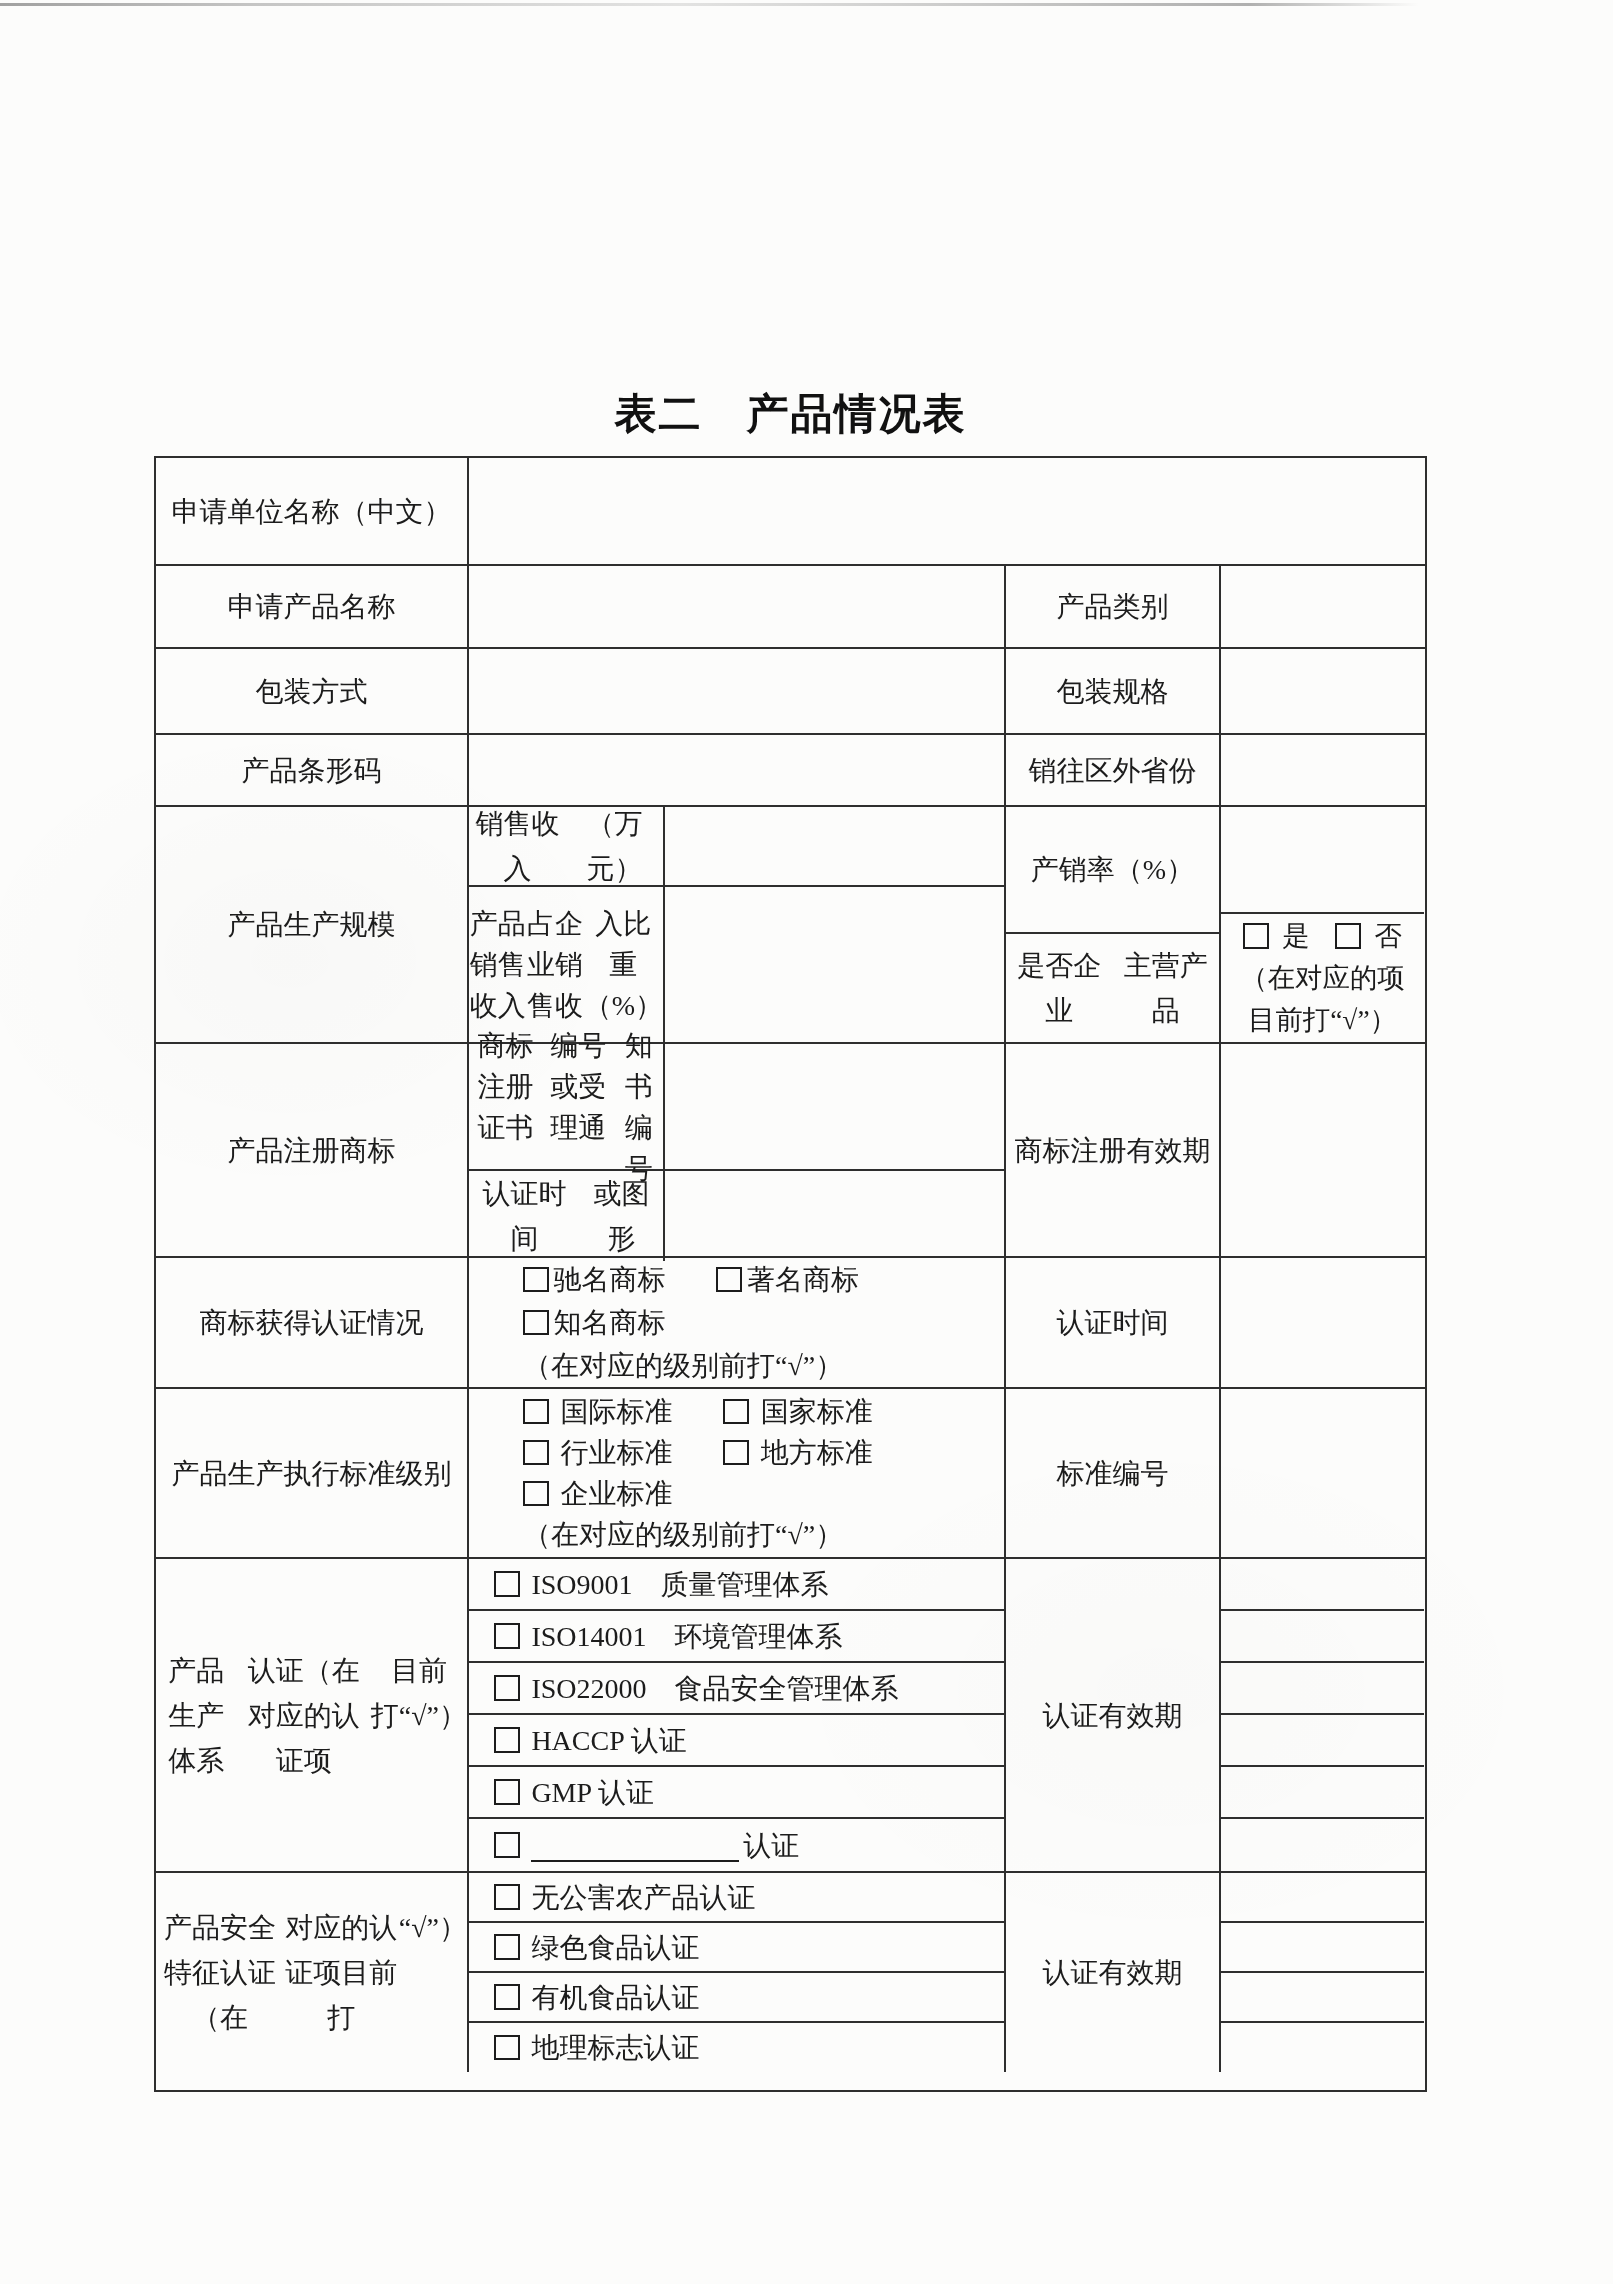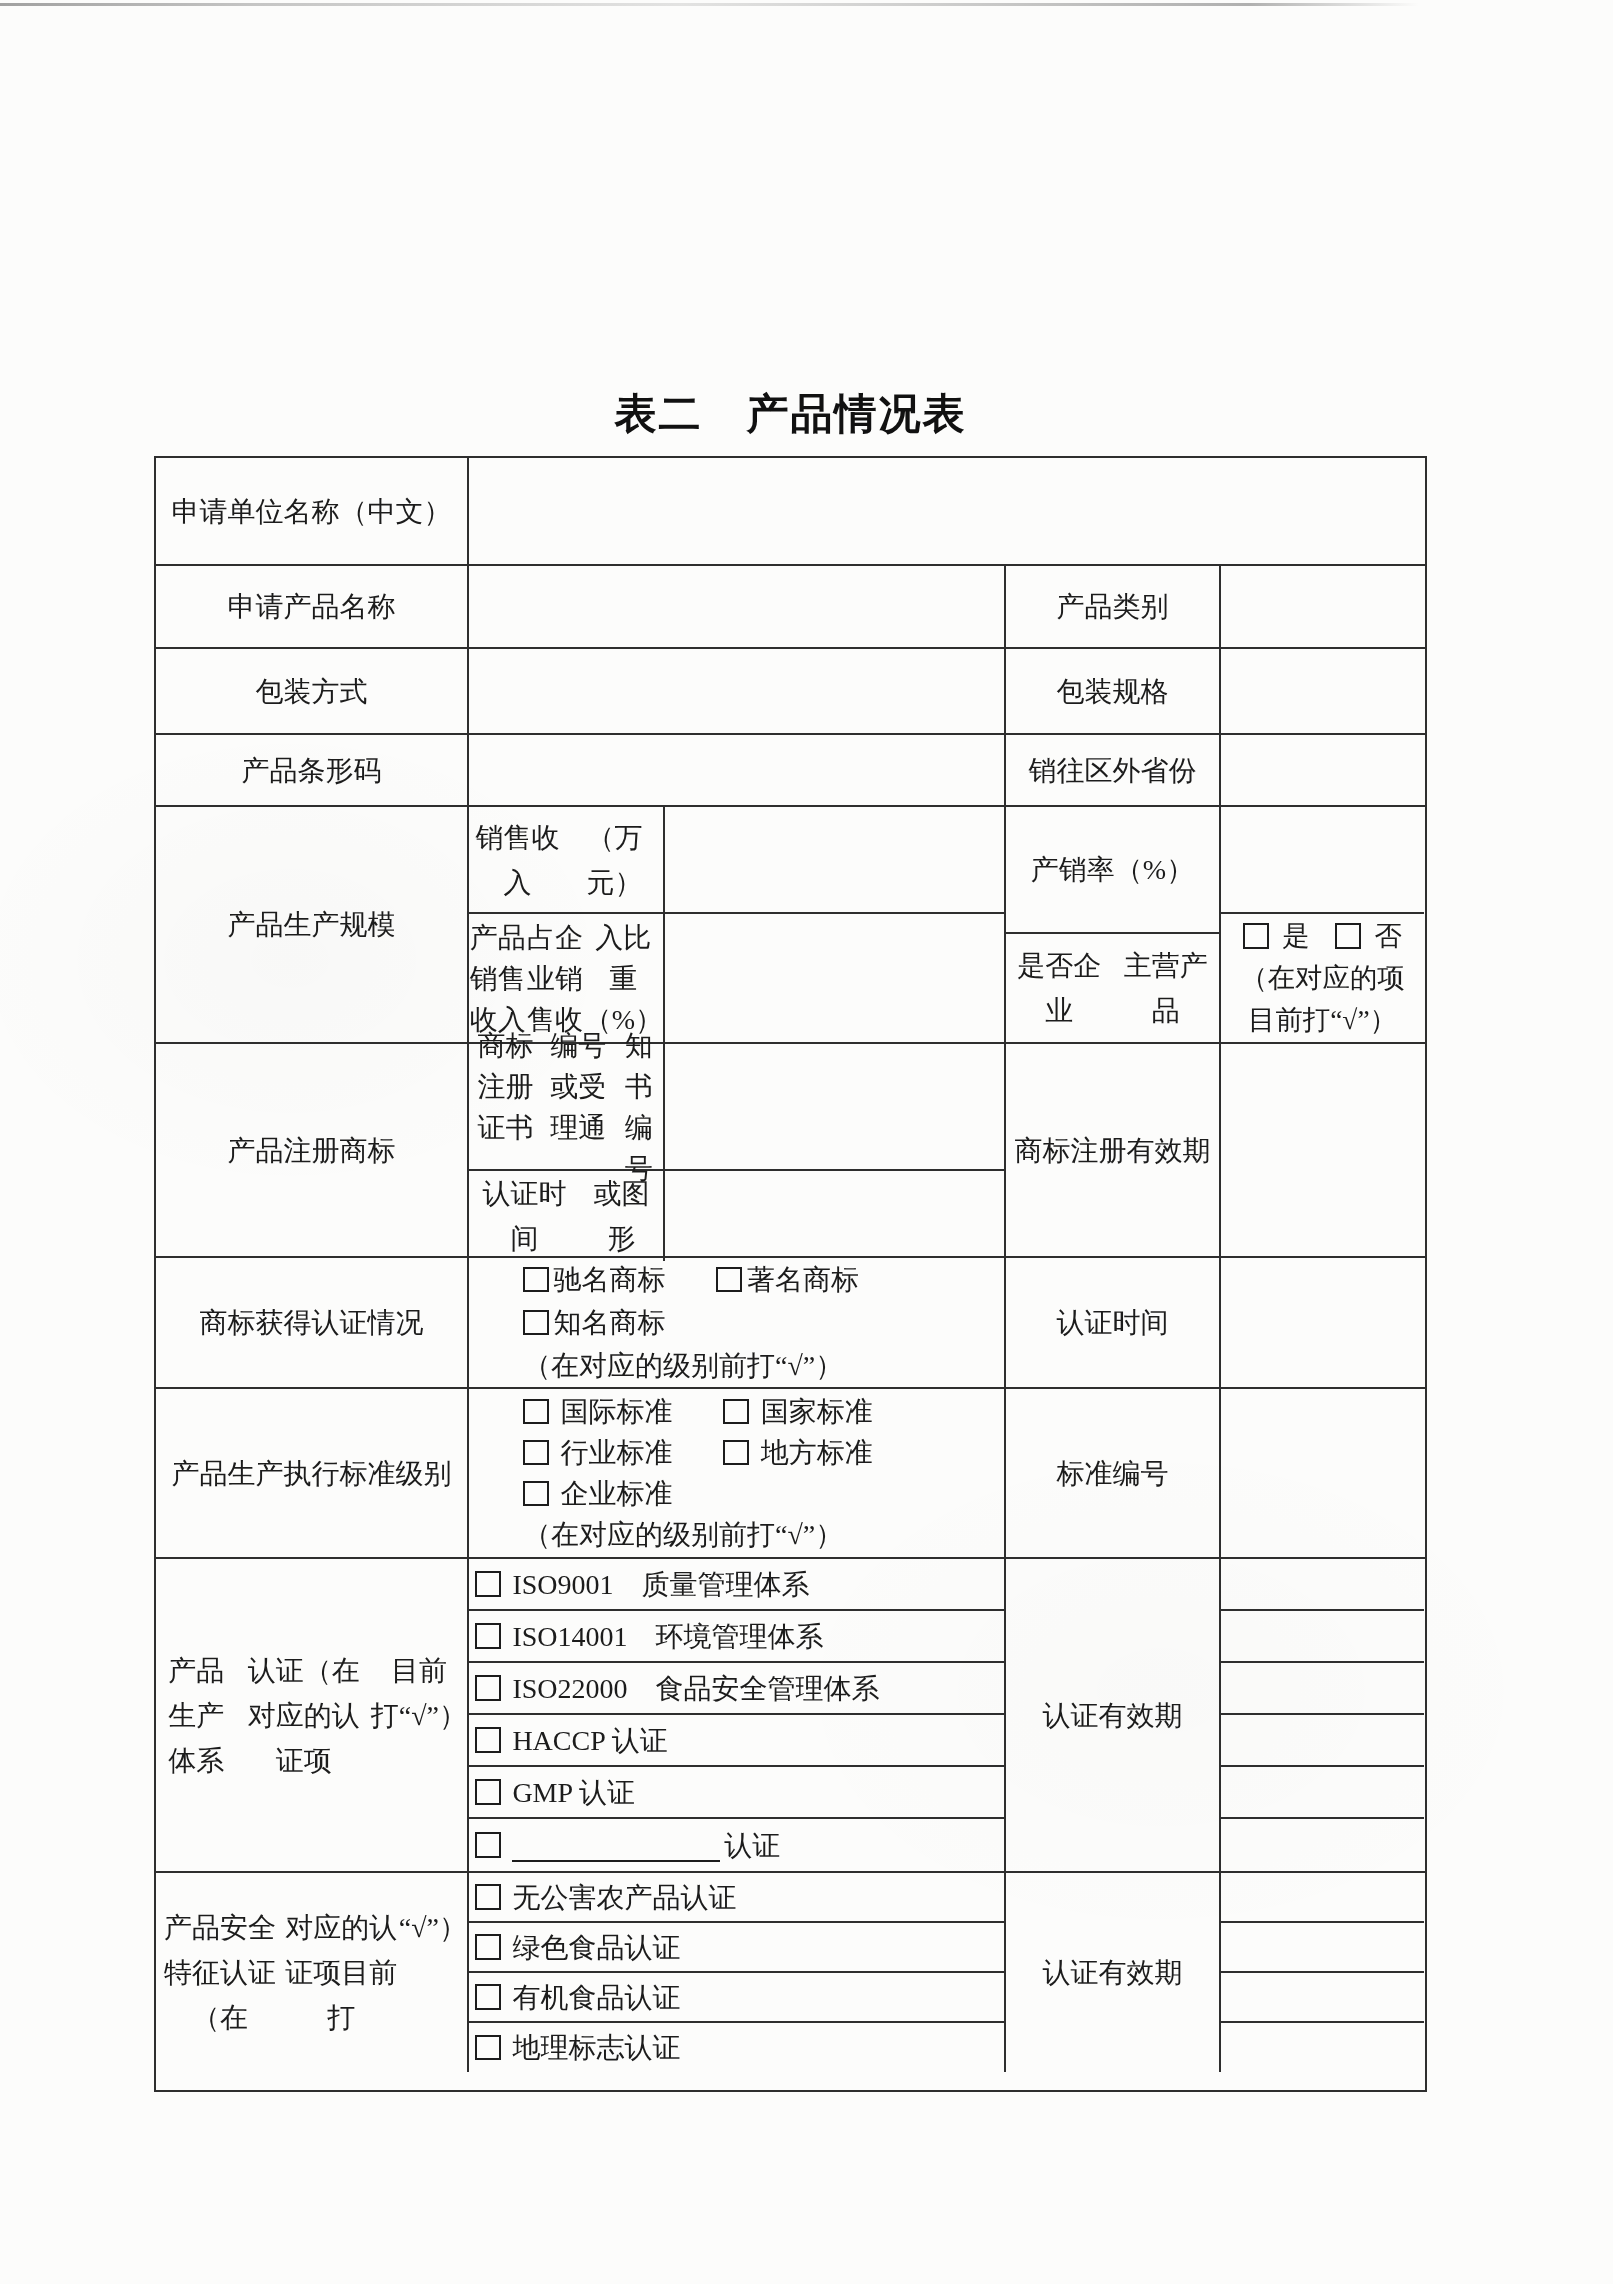--- a/index.html
+++ b/index.html
@@ -69,21 +69,21 @@
   
   .optcell {
     flex-direction:column; align-items:flex-start; justify-content:center;
     padding-left:54px; text-align:left;
   }
   .optline { display:flex; align-items:center; line-height:43px; }
   .r8line { line-height:41px; }
   .opt { display:inline-flex; align-items:center; }
   .optgap { margin-left:51px; }
   
-  .itemcell { justify-content:flex-start; padding-left:6px; text-align:left; }
+  .itemcell { justify-content:flex-start; padding-left:25px; text-align:left; }
   .blankline {
     display:inline-block; width:208px; height:31px;
     border-bottom:2px solid var(--ink); margin-right:3.9px;
   }
   .yesno { flex-direction:column; justify-content:center; font-size:27.4px; }
   .yesno .optline { line-height:42px; }
   .yesno .chk { margin-right:13.7px; }
   .yes-sep { display:inline-block; width:25.5px; }
 </style>
 </head>
@@ -128,21 +128,21 @@
           <span class="ln">销往区外</span>
           <span class="ln">省份</span>
         </span>
       </div>
       <div class="cell col4"></div>
     </div>
 
     <div class="trow" style="height:237px">
       <div class="cell col1">产品生产规模</div>
       <div class="colstack col2">
-        <div class="subrow" style="height:107px">
+        <div class="subrow" style="height:80px">
           <div class="cell subl">
             <span class="lines">
               <span class="ln">销售收入</span>
               <span class="ln">（万元）</span>
             </span>
           </div>
           <div class="cell subv"></div>
         </div>
         <div class="subrow lastsub">
           <div class="cell subl tight3">

